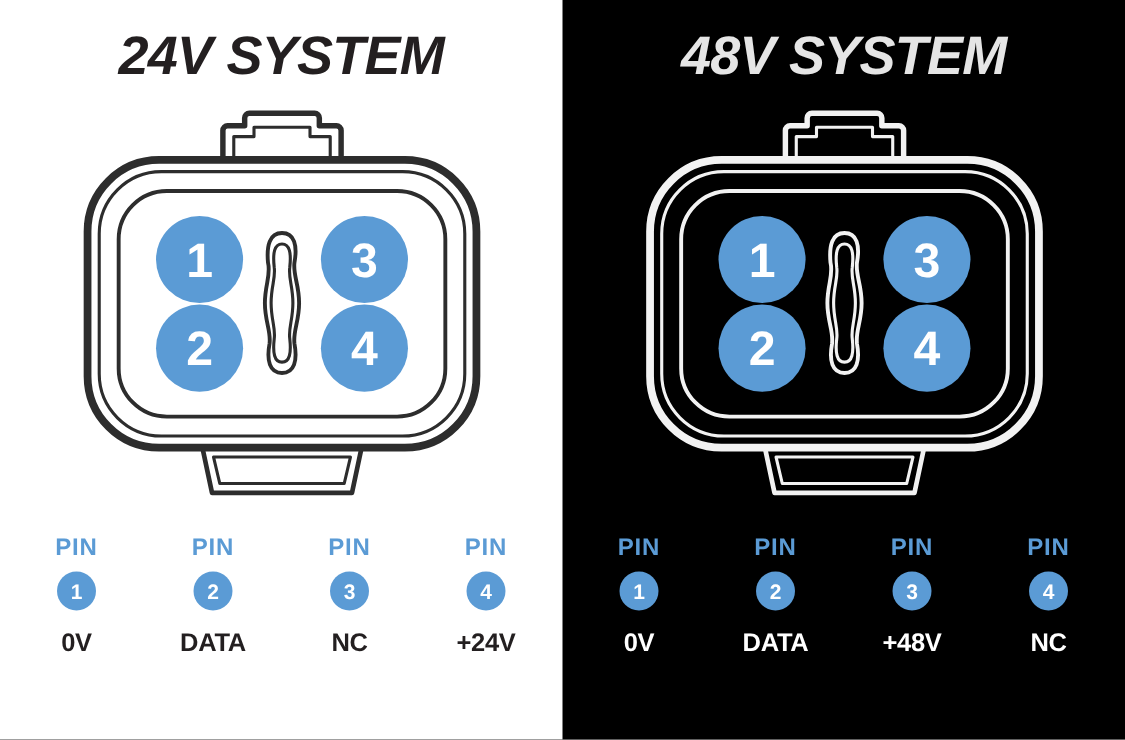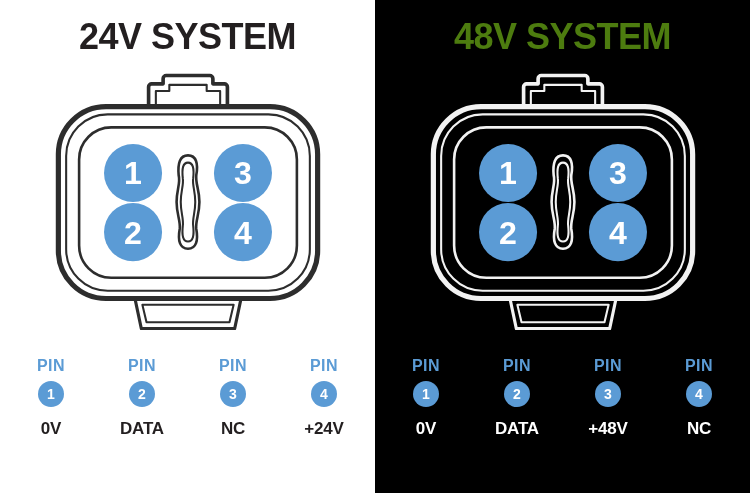--- a/index.html
+++ b/index.html
@@ -10,23 +10,24 @@
   }
   .page{display:flex;width:750px;height:493px;overflow:hidden;}
   .panel{width:375px;height:493px;box-sizing:border-box;display:flex;flex-direction:column;align-items:center;}
   .panel.light{background:#ffffff;color:#231f20;}
   .panel.dark{background:#000000;color:#ffffff;}
 
   .title{
     margin:16px 0 0 0;
     font-size:36px;line-height:1.15;font-weight:bold;letter-spacing:-0.5px;
     text-align:center;
+    font-style:italic;
   }
   .panel.light .title{color:#231f20;}
-  .panel.dark .title{color:#4d7c0f;}
+  .panel.dark .title{color:#e5e5e5;}
 
   .connector{display:block;margin:10px auto 0;width:280px;height:268px;}
   .connector .ln{fill:none;stroke-linejoin:round;stroke-linecap:round;}
   .connector .fillbg{stroke-linejoin:round;}
   .panel.light .connector .ln,
   .panel.light .connector .fillbg{stroke:#2d2d2d;}
   .panel.dark  .connector .ln,
   .panel.dark  .connector .fillbg{stroke:#f2f2f2;}
   .panel.light .connector .fillbg{fill:#ffffff;}
   .panel.dark  .connector .fillbg{fill:#000000;}

